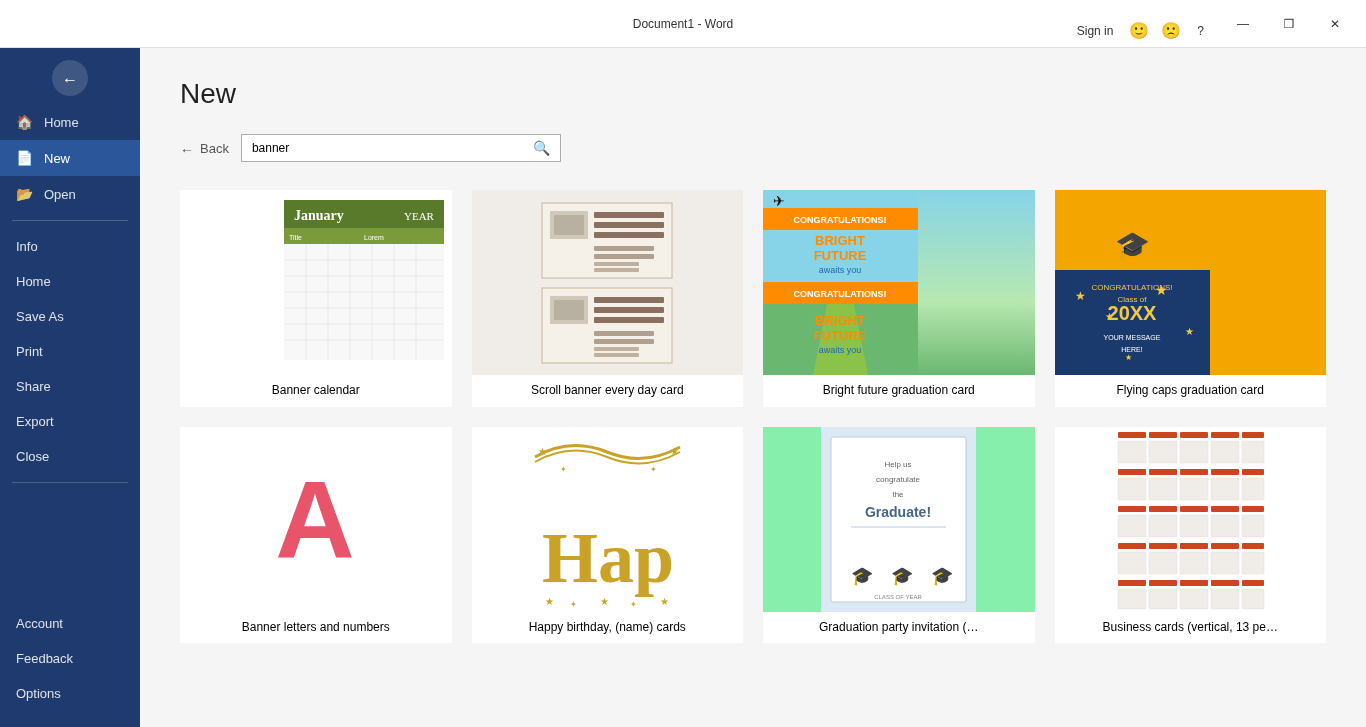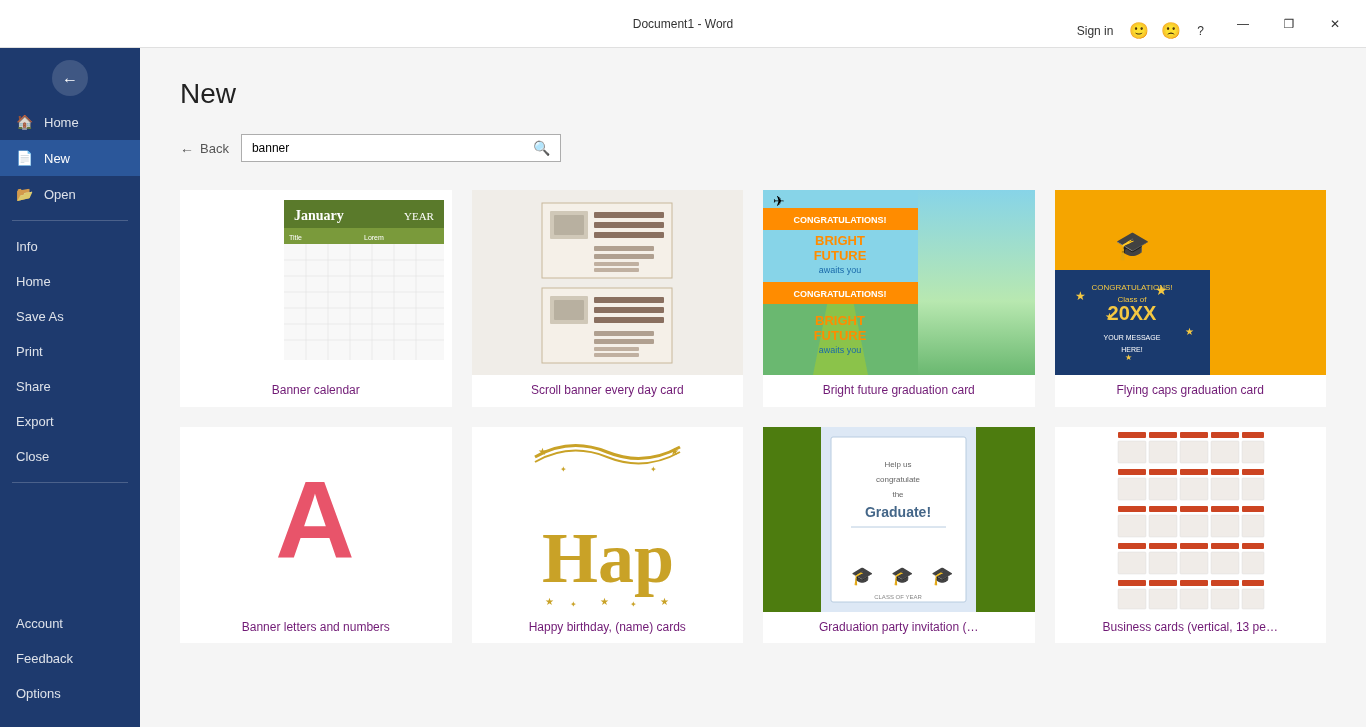--- a/index.html
+++ b/index.html
@@ -189,21 +189,21 @@
       height: 185px;
       overflow: hidden;
       display: flex;
       align-items: center;
       justify-content: center;
       background: #e8e8e8;
     }
     .template-name {
       padding: 8px 6px;
       font-size: 12px;
-      color: #701a75;
+      color: #000000;
       text-align: center;
       line-height: 1.3;
     }
 
     
     .thumb-calendar {
       background: #fff;
       width: 100%;
       height: 100%;
       display: flex;
@@ -246,21 +246,21 @@
     }
     .thumb-happy {
       background: #fff;
       width: 100%;
       height: 100%;
       display: flex;
       align-items: center;
       justify-content: center;
     }
     .thumb-party {
-      background: #4d7c0f;
+      background: #86efac;
       width: 100%;
       height: 100%;
       display: flex;
       align-items: center;
       justify-content: center;
     }
     .thumb-biz {
       background: #fff;
       width: 100%;
       height: 100%;

